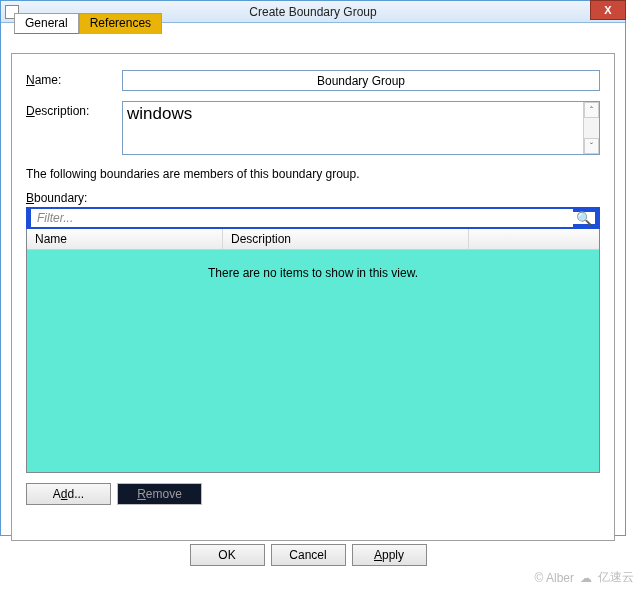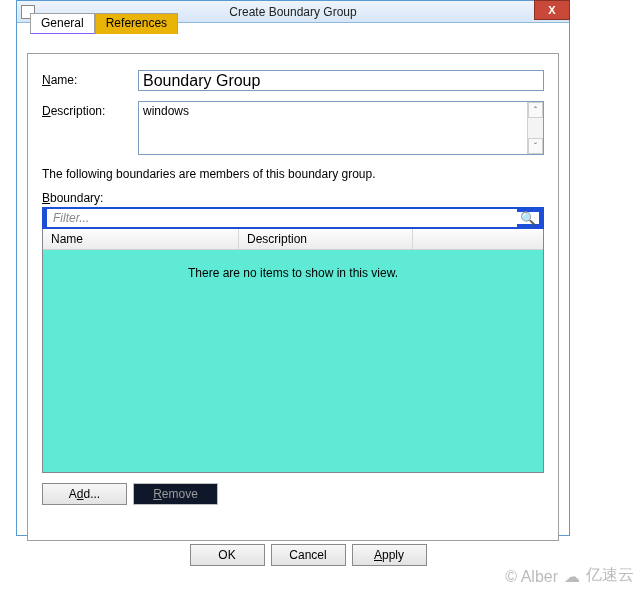--- a/index.html
+++ b/index.html
@@ -6,26 +6,25 @@
     body {
       font-family: "Segoe UI", Tahoma, sans-serif;
       font-size: 12px;
       background: #fff;
       width: 642px;
       height: 590px;
       overflow: hidden;
       color: #000;
     }
     .window {
-      width: 554px;
+      width: 626px;
       height: 536px;
       border: 1px solid #5a9bd4;
       background: #fff;
       position: relative;
-      margin-left: 16px;
     }
     .titlebar {
       height: 22px;
       background: linear-gradient(#eef4fb, #d6e6f7);
       border-bottom: 1px solid #8fb8dd;
       display: flex;
       align-items: center;
       position: relative;
     }
     .titlebar-icon {
@@ -102,35 +101,36 @@
       width: 96px;
       padding-top: 3px;
     }
     .und { text-decoration: underline; }
     .txtinput {
       flex: 1;
       height: 21px;
       border: 1px solid #7a9ec2;
       padding: 2px 4px;
       font-family: inherit;
-      font-size: 16px;
+      font-size: 12px;
+      text-align: center;
     }
     .textarea-wrap {
       flex: 1;
       display: flex;
       border: 1px solid #7a9ec2;
       height: 54px;
     }
     .textarea {
       flex: 1;
       border: none;
       resize: none;
       padding: 2px 4px;
       font-family: inherit;
-      font-size: 12px;
+      font-size: 17px;
       outline: none;
     }
     .scroll-arrows {
       width: 16px;
       display: flex;
       flex-direction: column;
       justify-content: space-between;
       border-left: 1px solid #cfcfcf;
       background: #f4f4f4;
     }
@@ -220,24 +220,24 @@
       display: flex;
       justify-content: center;
       gap: 6px;
       padding: 8px 10px 0 0;
     }
     .bottom-row .btn { width: 75px; }
     .watermark {
       position: absolute;
       right: 8px;
       bottom: 4px;
-      font-size: 16px;
+      font-size: 12px;
       color: #bbb;
       display: flex;
-      align-items: flex-end;
+      align-items: center;
       gap: 6px;
     }
     .tab-container { position: relative; padding-top: 20px; }
   </style>
 </head>
 <body>
 
 <div class="window">
   <div class="titlebar">
     <div class="titlebar-icon"></div>

